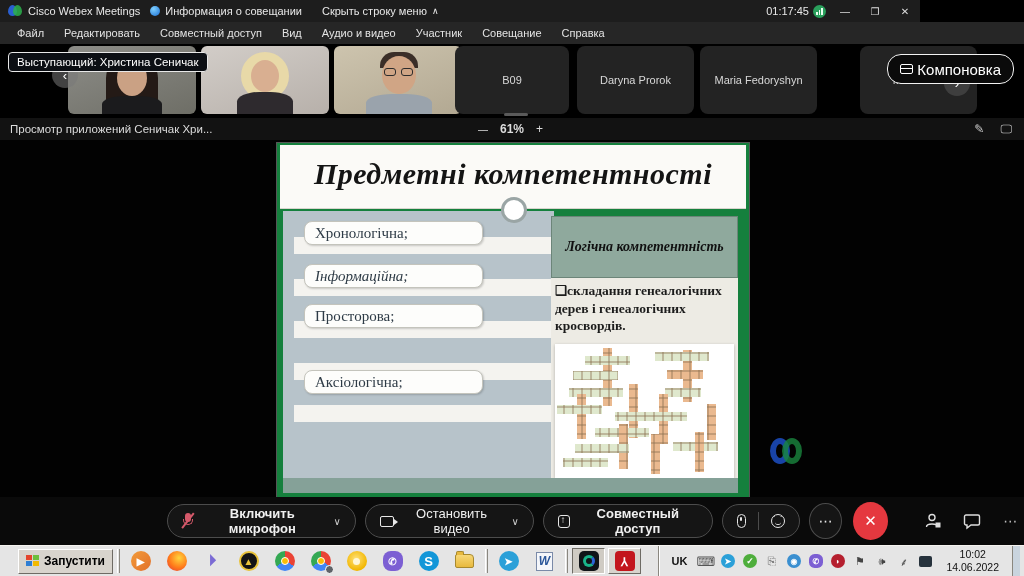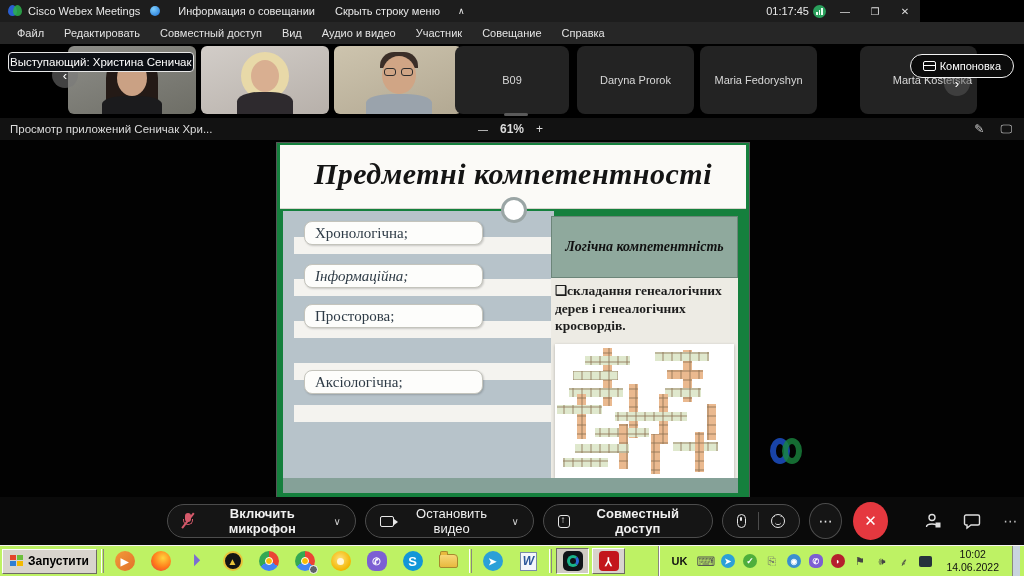--- a/index.html
+++ b/index.html
@@ -8,21 +8,21 @@
   #app { position:relative; width:1024px; height:576px; background:#000; }
 
   
   .titlebar { position:absolute; left:0; top:0; width:920px; height:22px;
     background:#1d1d1d; display:flex; align-items:center; color:#e8e8e8; font-size:11px; }
   .tb-left { display:flex; align-items:center; gap:6px; padding-left:8px; }
   .webex-logo { width:14px; height:12px; position:relative; }
   .webex-logo i { position:absolute; width:9px; height:11px; border-radius:50% 50% 50% 50%/60% 60% 40% 40%; }
   .webex-logo i:nth-child(1){ left:0; background:#2a5fd0; }
   .webex-logo i:nth-child(2){ left:5px; background:#2bb24c; opacity:.85; }
-  .tb-item { display:flex; align-items:center; gap:18px; padding:0 10px; height:22px;justify-content:center; }
+  .tb-item { display:flex; align-items:center; gap:5px; padding:0 10px; height:22px;justify-content:center; }
   .info-orb { width:10px; height:10px; border-radius:50%; background:radial-gradient(circle at 35% 30%, #7fd0ff, #1a6fd4); }
   .tb-right { margin-left:auto; display:flex; align-items:center; gap:4px; }
   .timer-orb { width:13px; height:13px; border-radius:50%; background:#2aa05c; display:flex; align-items:flex-end; justify-content:center; gap:1px; padding-bottom:3px; }
   .timer-orb b { width:1.5px; background:#eafff0; display:block; }
   .winbtns { display:flex; }
   .winbtn { width:30px; height:22px; display:flex; align-items:center; justify-content:center; color:#ddd; font-size:10px; }
 
   
   .menubar { position:absolute; left:0; top:22px; width:1024px; height:22px; background:#262626;
     display:flex; align-items:center; color:#e3e3e3; font-size:11px; padding-left:8px; gap:2px; }
@@ -31,25 +31,25 @@
   
   .strip { position:absolute; left:0; top:44px; width:1024px; height:74px; background:#000; }
   .vtile { position:absolute; top:2px; height:68px; border-radius:6px; overflow:hidden; }
   .ntile { position:absolute; top:2px; height:68px; border-radius:8px; background:#232323;
     display:flex; align-items:center; justify-content:center; color:#d8d8d8; font-size:11px; }
   .portrait { position:relative; width:100%; height:100%; }
   .head { position:absolute; border-radius:50%; }
   .hair { position:absolute; }
   .torso { position:absolute; border-radius:40% 40% 0 0; }
   .tooltip { position:absolute; left:8px; top:8px; background:#0c0f14; border:1px solid #e8e8e8;
-    border-radius:4px; color:#fff; font-size:11.5px; padding:3px 1px; white-space:nowrap; z-index:5; }
+    border-radius:4px; color:#fff; font-size:11.5px; padding:3px 8px; white-space:nowrap; z-index:5; }
   .nav-circle { position:absolute; width:26px; height:26px; border-radius:50%; background:rgba(120,120,120,.55);
     color:#fff; display:flex; align-items:center; justify-content:center; font-size:13px; z-index:4; }
-  .layout-btn { position:absolute; right:10px; top:10px; height:24px; background:#0b0b0b; border:1.5px solid #f2f2f2;
-    border-radius:14px; color:#fff; font-size:11px; display:flex; align-items:center; gap:4px; padding:0 12px; z-index:6; }
+  .layout-btn { position:absolute; right:10px; top:10px; height:30px; background:#0b0b0b; border:1.5px solid #f2f2f2;
+    border-radius:14px; color:#fff; font-size:15px; display:flex; align-items:center; gap:4px; padding:0 12px; z-index:6; }
   .grid-ico { width:13px; height:10px; border:1.5px solid #fff; border-radius:2px; position:relative; }
   .grid-ico:before { content:""; position:absolute; left:0; right:0; top:2.5px; border-top:1.5px solid #fff; }
   .strip-handle { position:absolute; left:504px; top:69px; width:24px; height:3px; background:#5a5a5a; border-radius:2px; }
 
   
   .sharebar { position:absolute; left:0; top:118px; width:1024px; height:22px; background:#121212;
     display:flex; align-items:center; color:#dcdcdc; font-size:11.5px; }
   .share-status { padding-left:10px; }
   .zoomctl { position:absolute; left:478px; display:flex; align-items:center; gap:12px; font-size:12px; }
   .share-icons { margin-left:auto; display:flex; gap:16px; padding-right:12px; font-size:12px; color:#cfcfcf; }
@@ -105,22 +105,22 @@
   .share-ico:after { content:"↑"; position:absolute; left:1.5px; top:-1.5px; font-size:10px; color:#e8e8e8; }
   .rec-ico { width:9px; height:14px; border:1.5px solid #e8e8e8; border-radius:5px; position:relative; }
   .rec-ico:after { content:""; position:absolute; left:2px; top:2px; width:2.5px; height:4px; background:#e8e8e8; border-radius:1px; }
   .smile-ico { width:14px; height:14px; border:1.5px solid #e8e8e8; border-radius:50%; position:relative; }
   .smile-ico:before { content:"· ·"; position:absolute; left:1px; top:-3px; font-size:8px; color:#e8e8e8; letter-spacing:1px; }
   .smile-ico:after { content:""; position:absolute; left:3px; bottom:2.5px; width:6px; height:3px; border-bottom:1.5px solid #e8e8e8; border-radius:0 0 6px 6px; }
   .vdiv { width:1px; height:18px; background:#4c4c4c; }
   .panel-ic { color:#dedede; display:flex; align-items:center; justify-content:center; width:30px; }
 
   
-  .taskbar { position:absolute; left:0; top:545px; width:1024px; height:31px; background:#bef264;
-    border-top:1px solid #f5f3ef; display:flex; align-items:center; font-size:11px; color:#111; }
+  .taskbar { position:absolute; left:0; top:545px; width:1024px; height:31px; background:#e5e5e5;
+    border-top:1px solid #f5f3ef; display:flex; align-items:center; font-size:11px; color:#111;padding-left:16px; }
   .startbtn { margin-left:2px; height:25px; background:#d8d4cd; border:1px solid; border-color:#fff #6e6b64 #6e6b64 #fff;
     display:flex; align-items:center; gap:4px; padding:0 7px; font-weight:bold; font-size:12px; }
   .winflag { width:14px; height:12px; display:grid; grid-template-columns:6px 6px; grid-template-rows:5px 5px; gap:1px; }
   .winflag i:nth-child(1){ background:#e4452c; } .winflag i:nth-child(2){ background:#6cbf3d; }
   .winflag i:nth-child(3){ background:#2f7ed3; } .winflag i:nth-child(4){ background:#f2b900; }
   .tb-sep { width:3px; height:24px; border-left:1px solid #fff; border-right:1px solid #8a877f; margin:0 4px; }
   .ql { display:flex; align-items:center; gap:15px; padding:0 6px; }
   .appico { width:21px; height:21px; display:flex; align-items:center; justify-content:center; font-size:12px; }
   .ico-circle { width:20px; height:20px; border-radius:50%; display:flex; align-items:center; justify-content:center; color:#fff; font-size:10px; font-weight:bold; }
   .task-slot { width:33px; height:26px; border:1px solid; border-color:#fff #6e6b64 #6e6b64 #fff;

